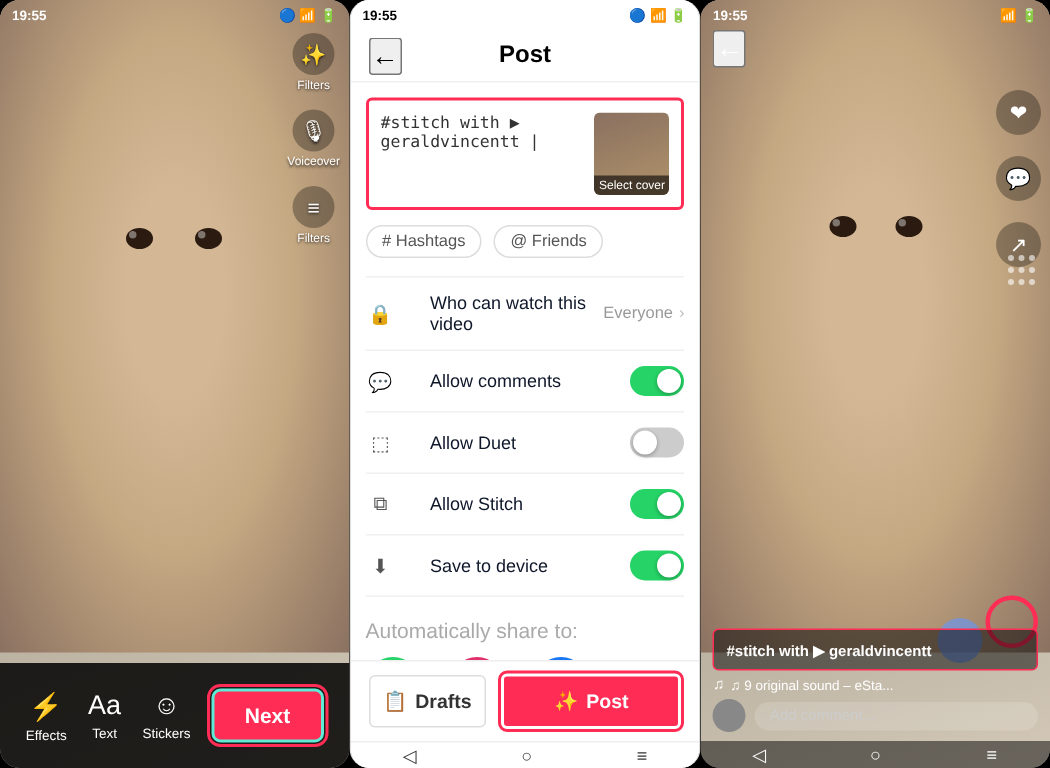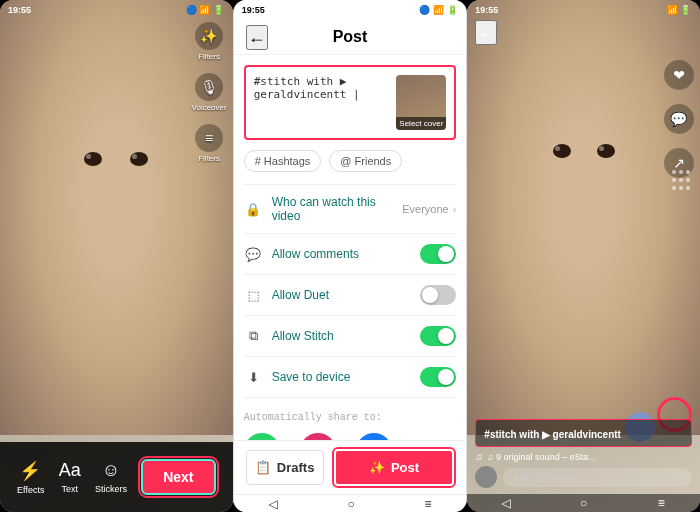--- a/index.html
+++ b/index.html
@@ -249,21 +249,22 @@
     .p2-setting-icon {
       width: 20px;
       text-align: center;
       font-size: 13px;
       color: #555;
       margin-right: 8px;
     }
     .p2-setting-label {
       flex: 1;
       font-size: 12px;
-      color: #0f766e;
+      color: #0f172a;
+      margin-left: 15px;
     }
     .p2-setting-value {
       font-size: 11px;
       color: #999;
       margin-right: 4px;
     }
     .p2-chevron {
       font-size: 11px;
       color: #bbb;
     }
@@ -289,24 +290,23 @@
       background: #fff;
       box-shadow: 0 1px 3px rgba(0,0,0,0.3);
     }
     .toggle-on .toggle-knob { right: 2px; }
     .toggle-off .toggle-knob { left: 2px; }
     .p2-share-section {
       margin-top: 8px;
       padding: 6px 0;
     }
     .p2-share-label {
-      font-size: 10px;
+      font-size: 14px;
       color: #aaa;
       margin-bottom: 10px;
-      font-family: Liberation Mono, monospace;
     }
     .p2-share-icons {
       display: flex;
       gap: 20px;
     }
     .p2-share-icon {
       width: 36px;
       height: 36px;
       border-radius: 50%;
       display: flex;

